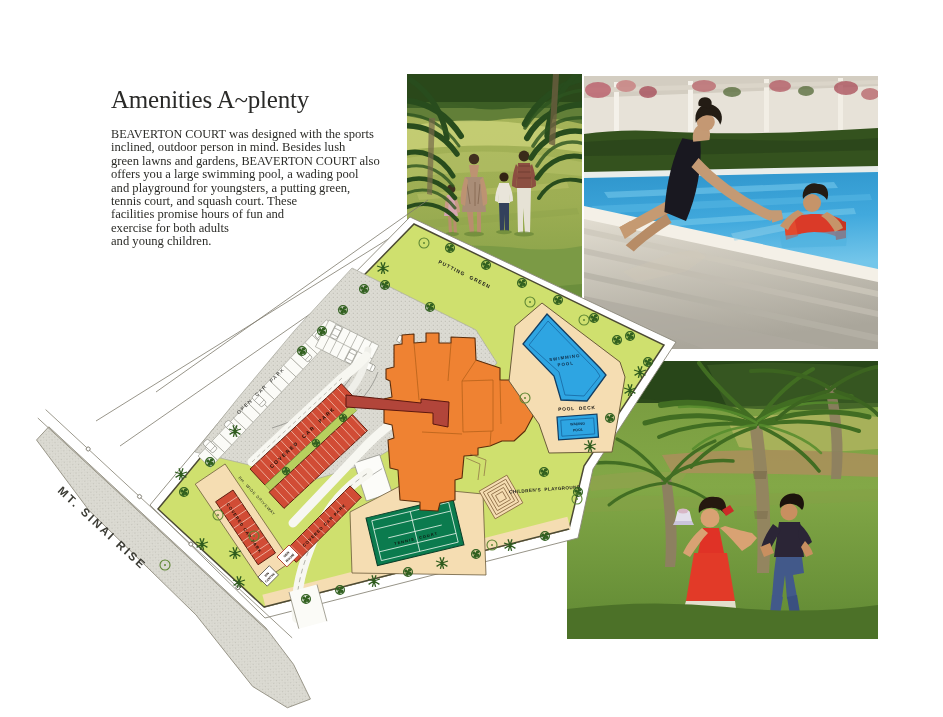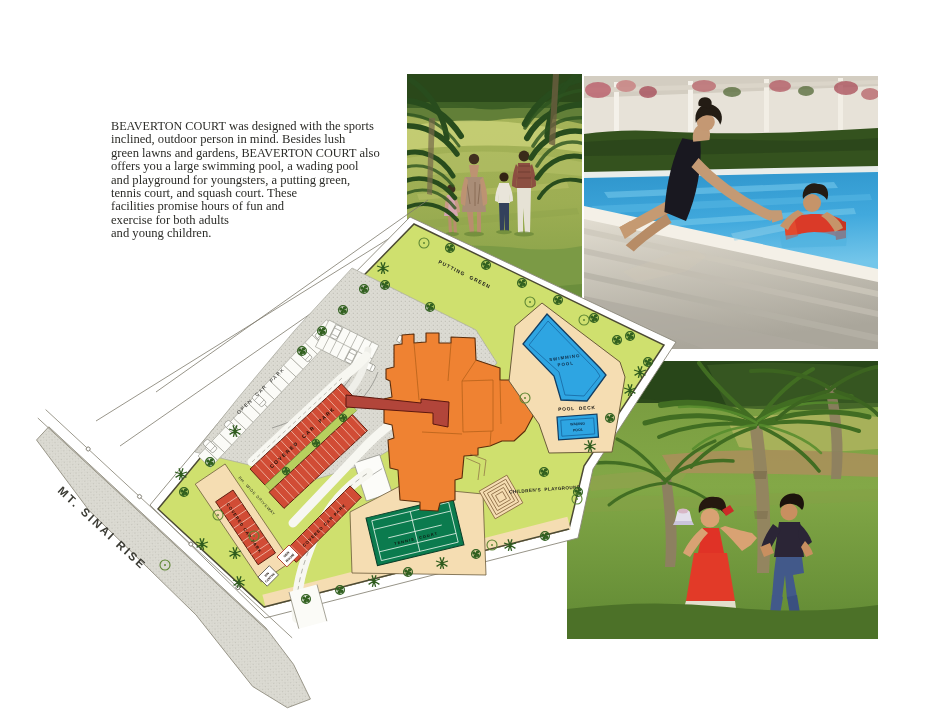--- a/index.html
+++ b/index.html
@@ -1,22 +1,23 @@
 <!DOCTYPE html>
 <html><head><meta charset="utf-8"><style>
 html,body{margin:0;padding:0;background:#fff}
 #page{position:relative;width:943px;height:717px;background:#ffffff;overflow:hidden;font-family:"Liberation Serif",serif}
 .ph{position:absolute;overflow:hidden}
 #plan{position:absolute;left:0;top:0;z-index:5}
 #headline{position:absolute;left:111px;top:86px;z-index:8;font-size:25px;color:#2a2a28;letter-spacing:-0.2px}
-#intro{position:absolute;left:111px;top:120px;z-index:8;font-size:12.6px;line-height:13.4px;color:#2c2c28;width:290px}
+#intro{position:absolute;left:111px;top:128px;z-index:8;font-size:12.6px;line-height:13.4px;color:#2c2c28;width:290px}
 .sc{font-size:12.2px}
 </style></head><body>
 <div id="page">
 
+<div id="headline">Amenities A~plenty</div>
 
 <div id="intro"><span class="sc">BEAVERTON COURT</span> was designed with the sports<br>
 inclined, outdoor person in mind. Besides lush<br>
 green lawns and gardens, <span class="sc">BEAVERTON COURT</span> also<br>
 offers you a large swimming pool, a wading pool<br>
 and playground for youngsters, a putting green,<br>
 tennis court, and squash court. These<br>
 facilities promise hours of fun and<br>
 exercise for both adults<br>
 and young children.</div>

